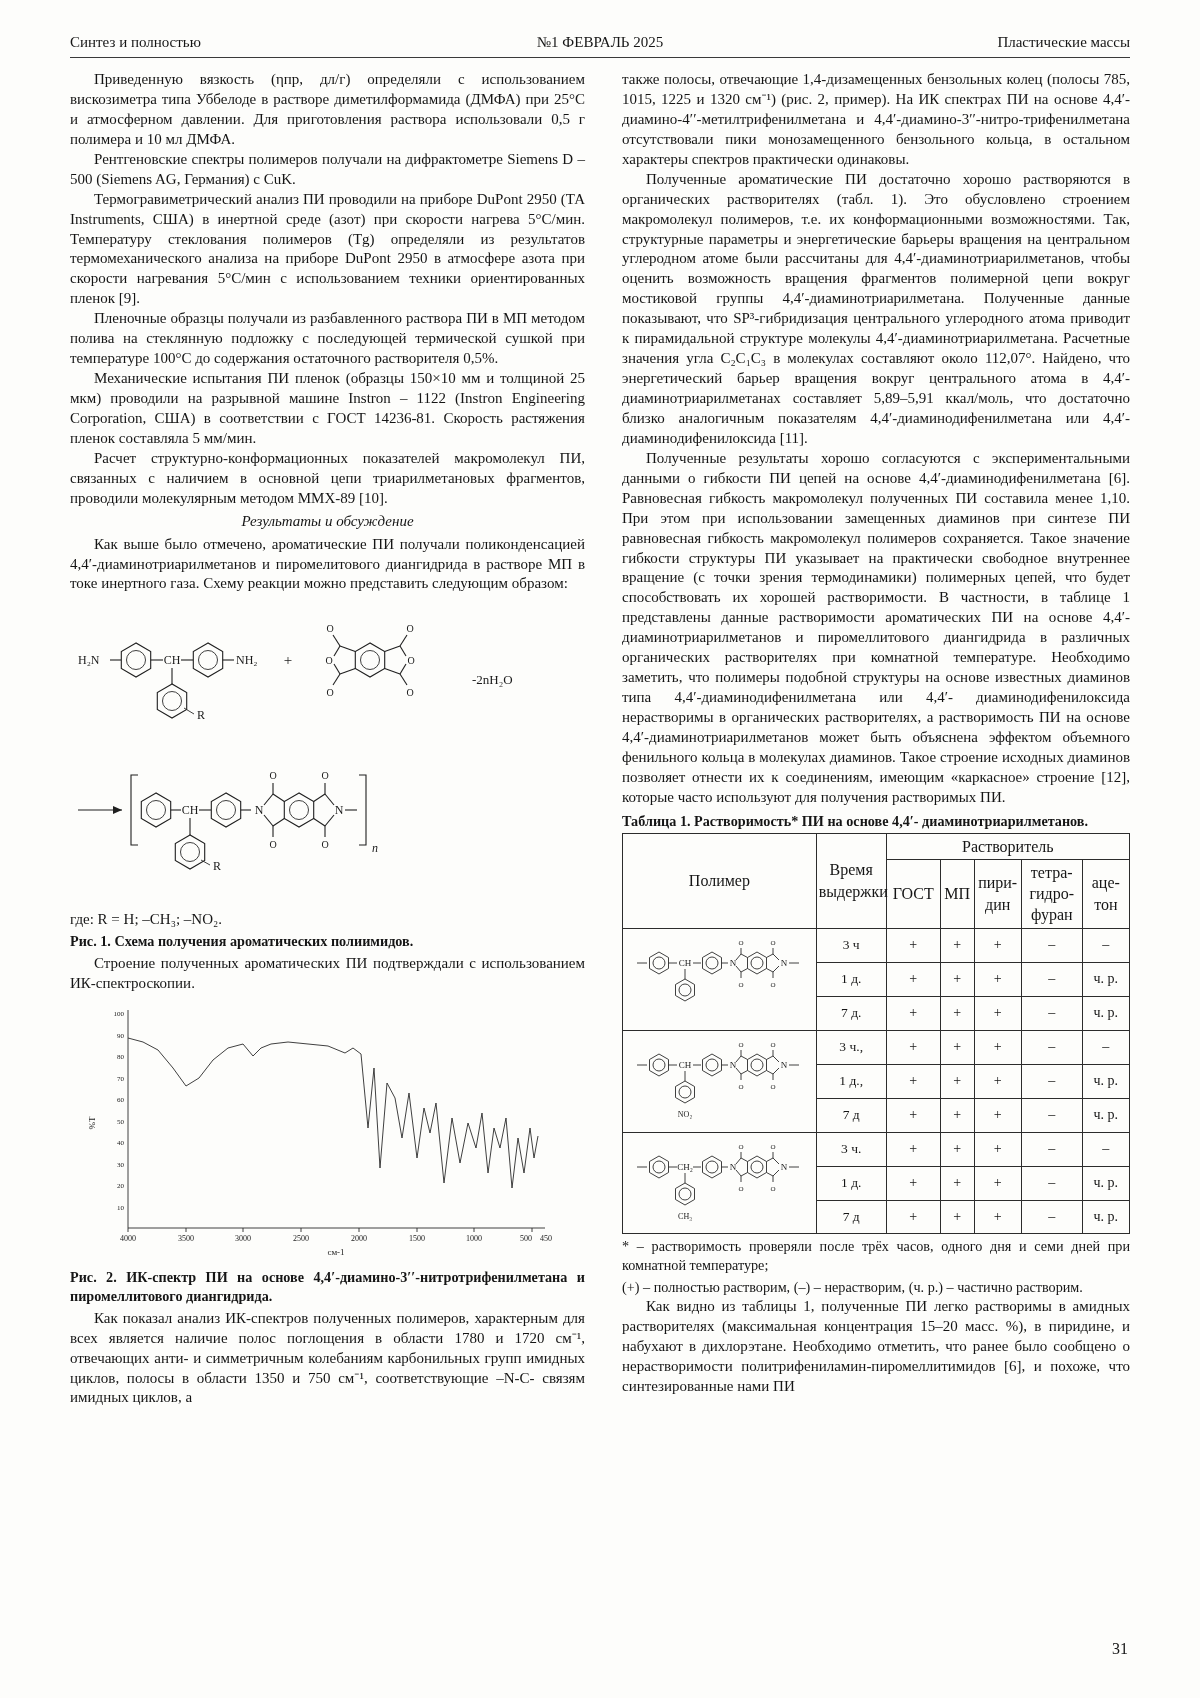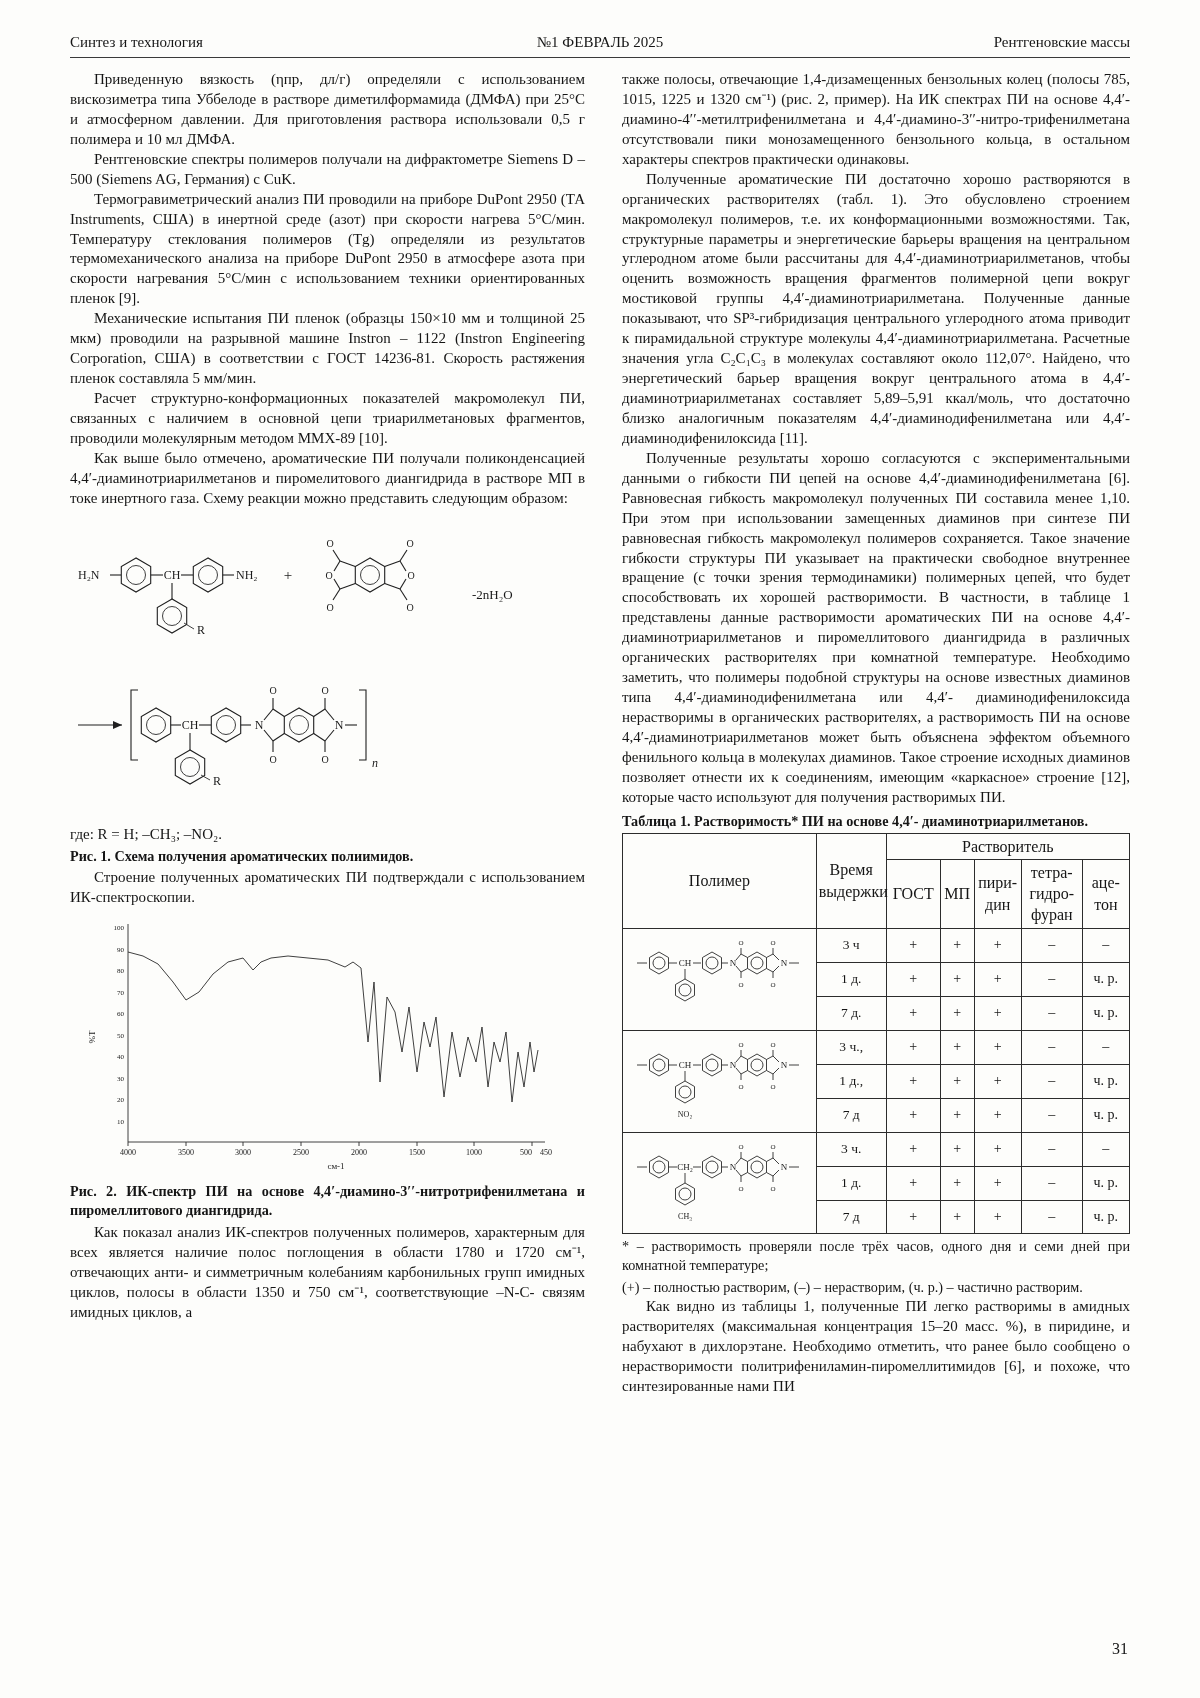--- a/index.html
+++ b/index.html
@@ -59,33 +59,35 @@
     <g id="bzS">
       <polygon class="thin" points="0,-11 -9.5,-5.5 -9.5,5.5 0,11 9.5,5.5 9.5,-5.5"></polygon>
       <circle class="thin" r="6"></circle>
     </g>
   </defs>
 </svg>
 
 <div class="page">
 
   <div class="running-head">
-    <span>Синтез и технология</span>
+    <span>Синтез и полностью</span>
     <span class="center">№1 ФЕВРАЛЬ 2025</span>
-    <span>Рентгеновские массы</span>
+    <span>Пластические массы</span>
   </div>
 
   <div class="columns">
 
     <div class="col">
       <p class="body">Приведенную вязкость (ηпр, дл/г) определяли с использованием вискозиметра типа Уббелоде в растворе диметилформамида (ДМФА) при 25°С и атмосферном давлении. Для приготовления раствора использовали 0,5 г полимера и 10 мл ДМФА.</p>
       <p class="body">Рентгеновские спектры полимеров получали на дифрактометре Siemens D – 500 (Siemens AG, Германия) с CuK.</p>
       <p class="body">Термогравиметрический анализ ПИ проводили на приборе DuPont 2950 (ТА Instruments, США) в инертной среде (азот) при скорости нагрева 5°С/мин. Температуру стеклования полимеров (Tg) определяли из результатов термомеханического анализа на приборе DuPont 2950 в атмосфере азота при скорости нагревания 5°С/мин с использованием техники ориентированных пленок [9].</p>
+      <p class="body">Пленочные образцы получали из разбавленного раствора ПИ в МП методом полива на стеклянную подложку с последующей термической сушкой при температуре 100°С до содержания остаточного растворителя 0,5%.</p>
       <p class="body">Механические испытания ПИ пленок (образцы 150×10 мм и толщиной 25 мкм) проводили на разрывной машине Instron – 1122 (Instron Engineering Corporation, США) в соответствии с ГОСТ 14236-81. Скорость растяжения пленок составляла 5 мм/мин.</p>
       <p class="body">Расчет структурно-конформационных показателей макромолекул ПИ, связанных с наличием в основной цепи триарилметановых фрагментов, проводили молекулярным методом ММХ-89 [10].</p>
+      <h3 class="section-heading">Результаты и обсуждение</h3>
       <p class="body">Как выше было отмечено, ароматические ПИ получали поликонденсацией 4,4′-диаминотриарилметанов и пиромелитового диангидрида в растворе МП в токе инертного газа. Схему реакции можно представить следующим образом:</p>
 
       <div class="figure">
         <svg width="515" height="292" viewBox="0 0 515 292">
 
           <text x="8" y="66" class="f12">H₂N</text>
           <line class="stroke" x1="40" y1="62" x2="51" y2="62"></line>
           <use href="#benz" x="66" y="62"></use>
           <line class="stroke" x1="80.7" y1="62" x2="93" y2="62"></line>
           <text x="102" y="66" class="f12" text-anchor="middle">CH</text>

